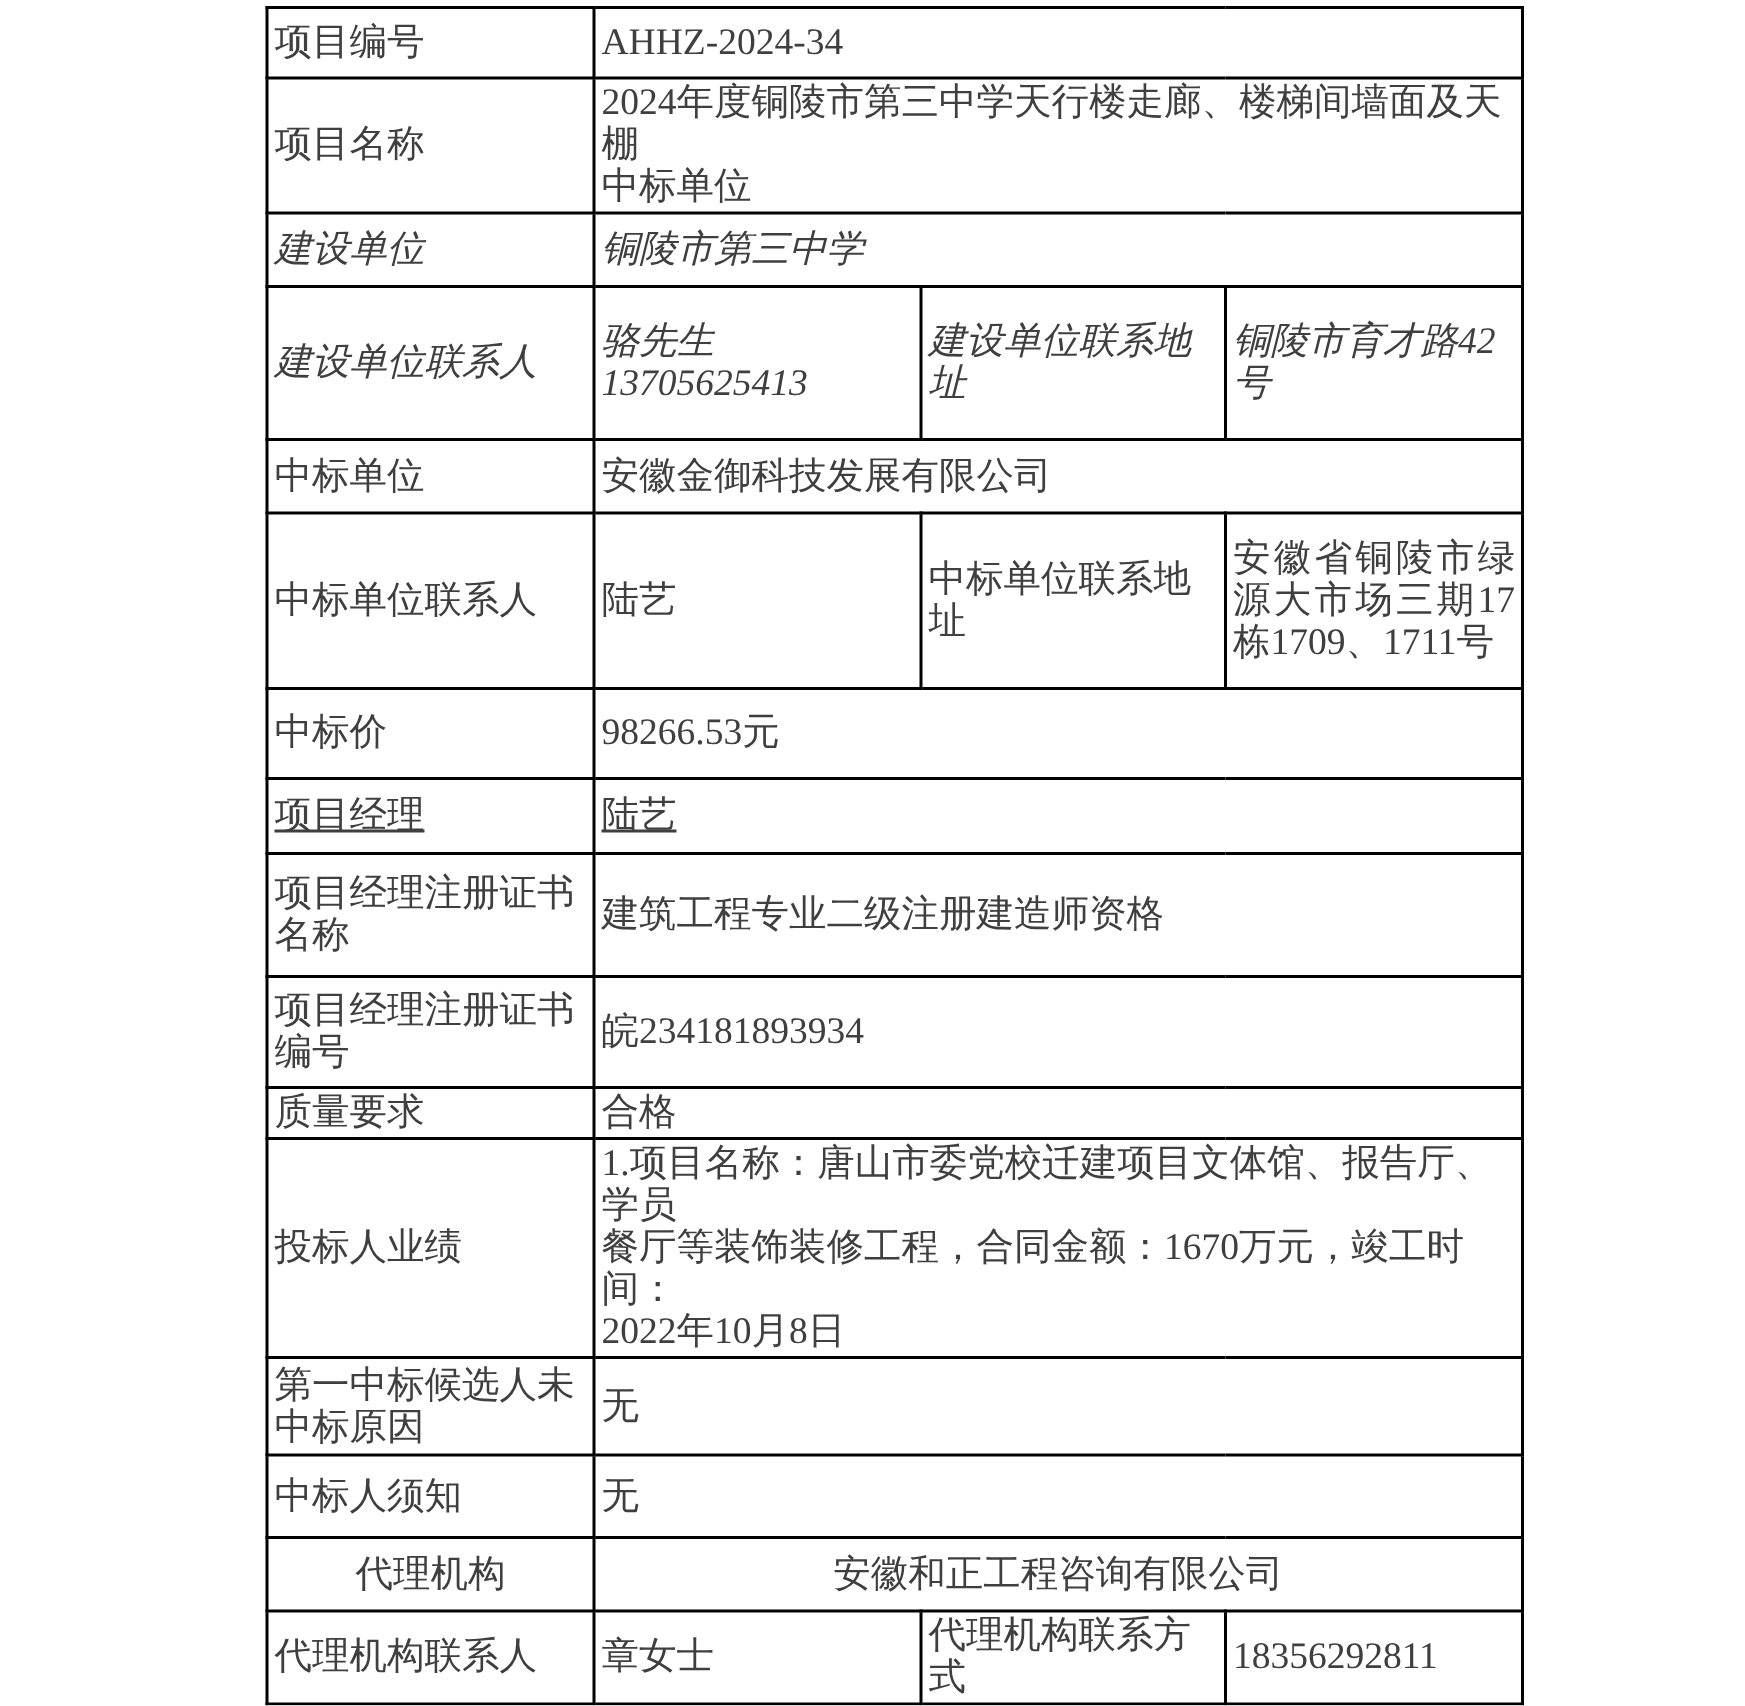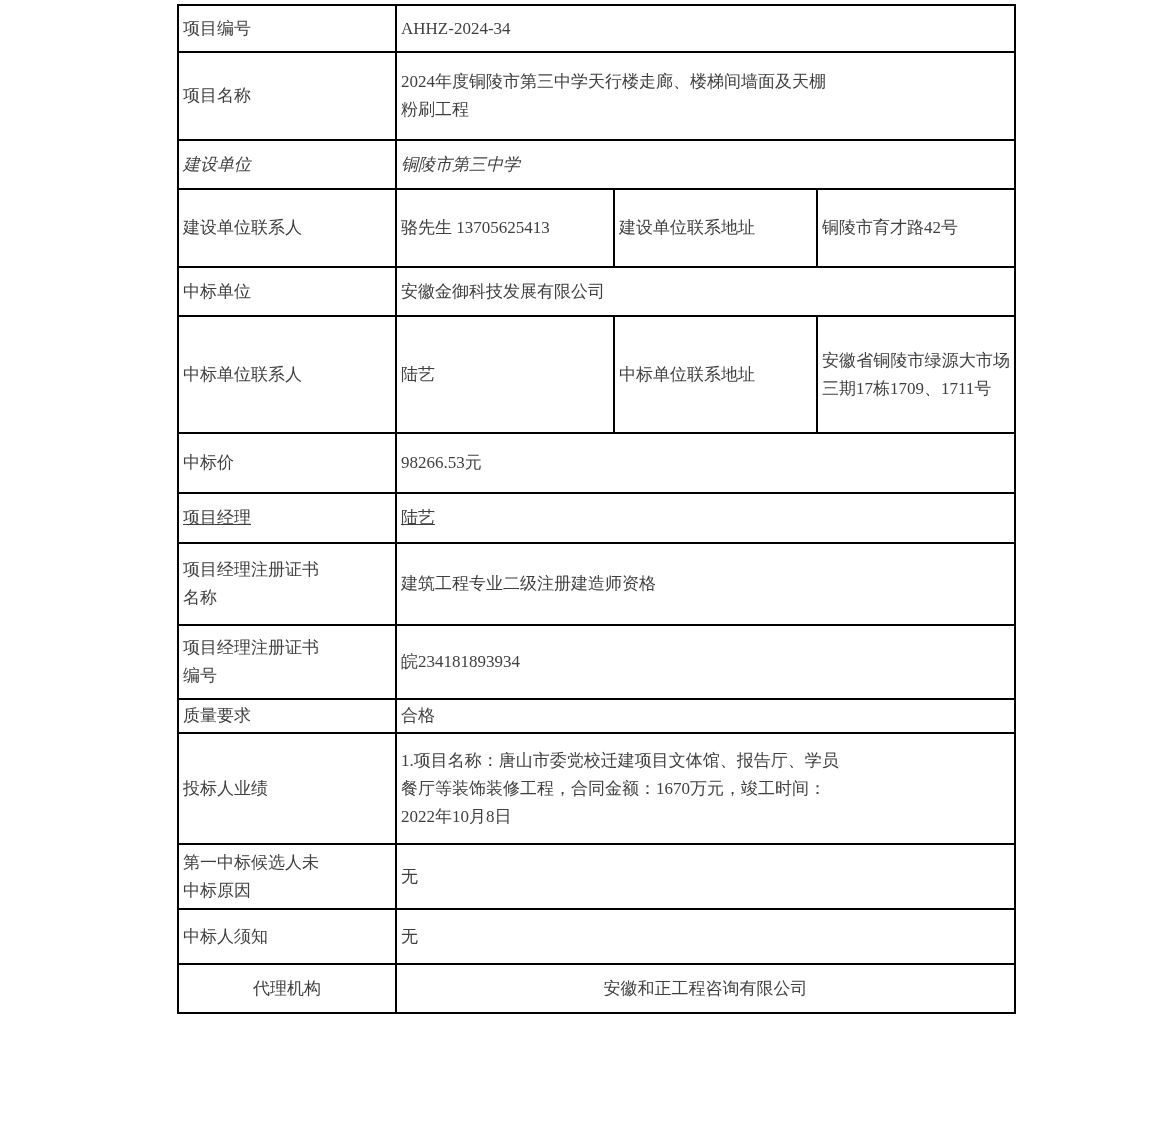--- a/index.html
+++ b/index.html
@@ -16,39 +16,39 @@
   table.info-table {
     position: absolute;
     left: 177px;
     top: 4px;
     width: 837px;
     border-collapse: collapse;
     table-layout: fixed;
   }
   table.info-table td {
     border: 2px solid #000000;
-    font-size: 17px;
+    font-size: 25px;
     line-height: 28px;
     vertical-align: middle;
     padding: 2px 4px;
     white-space: pre-line;
     word-break: break-word;
     color: #3f3f3f;
   }
   td.label-cell { padding-right: 30px; }
   td.justify-cell {
     text-align: justify;
     white-space: normal;
     text-justify: inter-ideograph;
   }
   
   .r1  { height: 47px; }
   .r2  { height: 88px; }
   .r3  { height: 49px; font-style: italic; }
-  .r4  { height: 78px; }
+  .r4  { height: 102px; font-style: italic; }
   .r5  { height: 49px; border-radius: 17px; }
   .r6  { height: 117px; }
   .r7  { height: 60px; }
   .r8  { height: 50px; text-decoration: underline; }
   .r9  { height: 82px; }
   .r10 { height: 74px; }
   .r11 { height: 34px; border-radius: 15px; }
   .r12 { height: 111px; }
   .r13 { height: 65px; }
   .r14 { height: 55px; }
@@ -68,21 +68,21 @@
       <col style="width:198px">
     </colgroup>
     <tbody>
       <tr class="r1">
         <td class="label-cell">项目编号</td>
         <td colspan="3">AHHZ-2024-34</td>
       </tr>
       <tr class="r2">
         <td class="label-cell">项目名称</td>
         <td colspan="3">2024年度铜陵市第三中学天行楼走廊、楼梯间墙面及天棚
-粉刷工程</td>
+中标单位</td>
       </tr>
       <tr class="r3">
         <td class="label-cell">建设单位</td>
         <td colspan="3">铜陵市第三中学</td>
       </tr>
       <tr class="r4">
         <td class="label-cell">建设单位联系人</td>
         <td>骆先生 13705625413</td>
         <td class="label-cell">建设单位联系地址</td>
         <td>铜陵市育才路42号</td>
@@ -131,15 +131,21 @@
         <td colspan="3">无</td>
       </tr>
       <tr class="r14">
         <td class="label-cell">中标人须知</td>
         <td colspan="3">无</td>
       </tr>
       <tr class="r15">
         <td class="label-cell">代理机构</td>
         <td colspan="3">安徽和正工程咨询有限公司</td>
       </tr>
+      <tr class="r16">
+        <td class="label-cell">代理机构联系人</td>
+        <td>章女士</td>
+        <td class="label-cell">代理机构联系方式</td>
+        <td>18356292811</td>
+      </tr>
     </tbody>
   </table>
 </div>
 
 </body></html>

